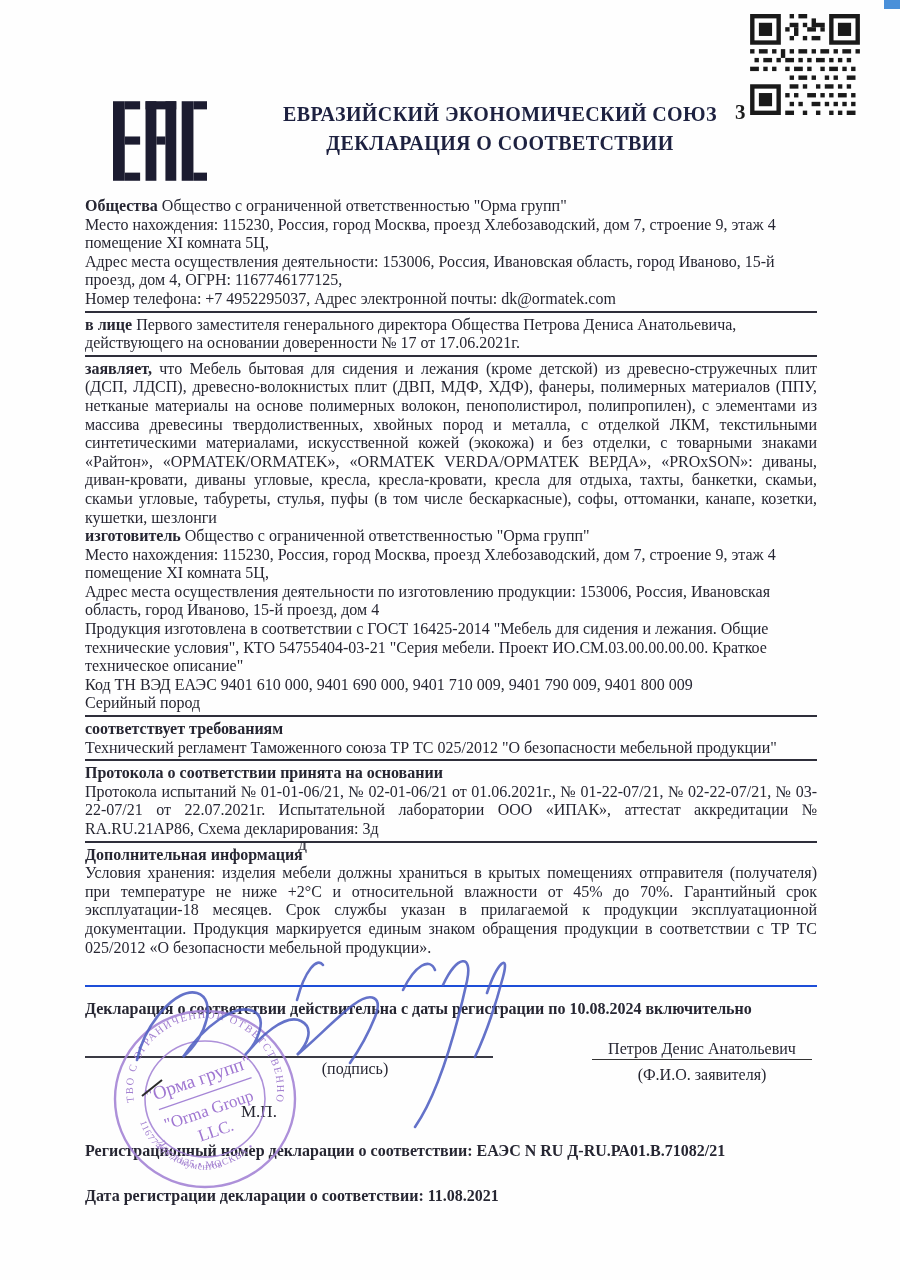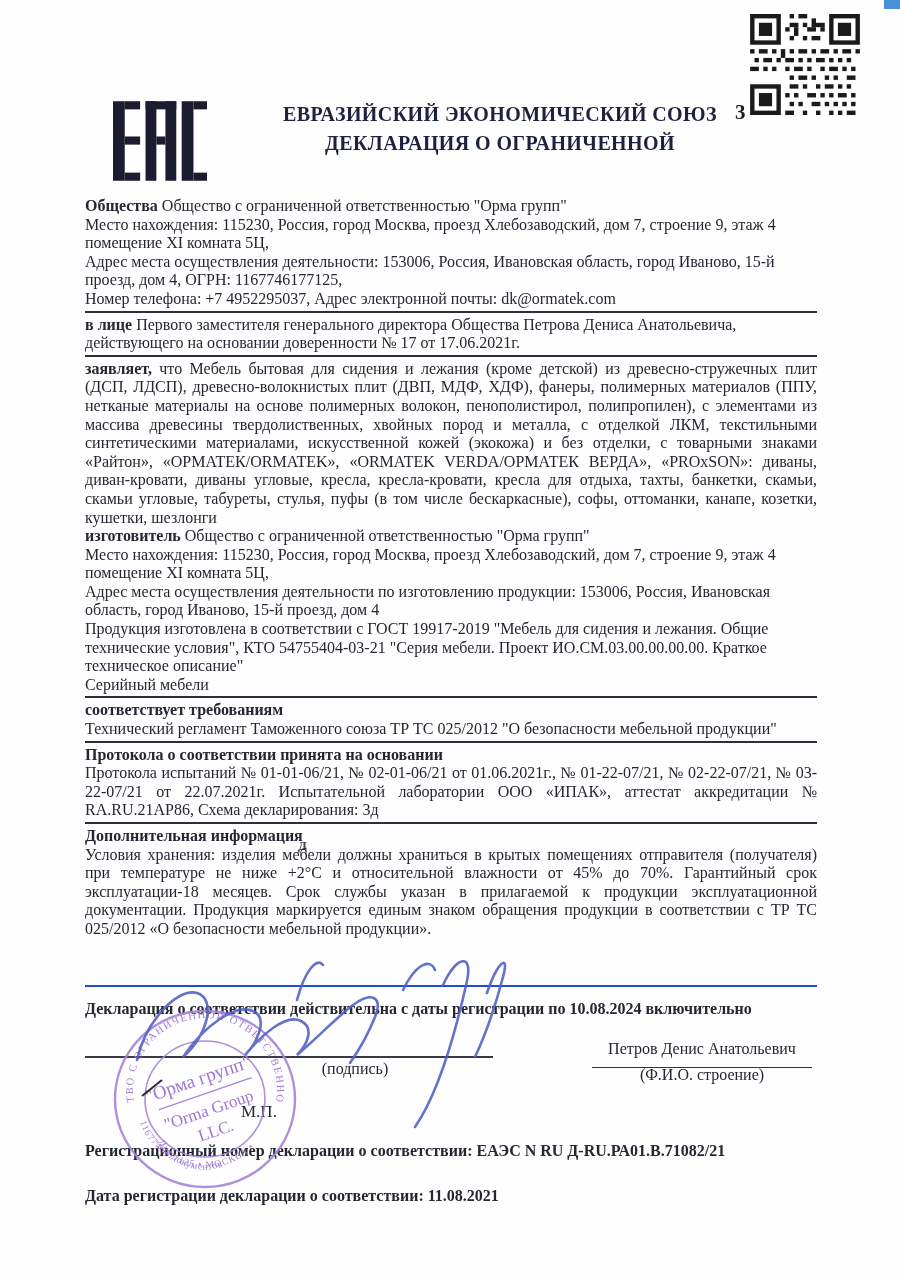--- a/index.html
+++ b/index.html
@@ -21,21 +21,21 @@
   .sec{border-bottom:2px solid #2e2e3a;padding-bottom:2px;margin-bottom:3px;}
   .sec.nb{border-bottom:none;padding-bottom:0;margin-bottom:8px;}
   .just{text-align:justify;}
   b{font-weight:bold;}
   
   .abs{position:absolute;font-size:16px;}
   .validity{left:85px;top:985px;width:732px;border-top:2px solid #1d4ed8;padding-top:13px;font-weight:bold;}
   .sig-line{left:85px;top:1056px;width:408px;height:0;border-top:2px solid #3a3a44;}
   .sig-caption{left:280px;top:1060px;width:150px;text-align:center;}
   .mp{left:241px;top:1102px;font-size:17px;}
-  .holder-name{left:592px;top:1040px;width:220px;text-align:center;border-bottom:1.5px solid #333;padding-bottom:9px;}
+  .holder-name{left:592px;top:1040px;width:220px;text-align:center;border-bottom:1.5px solid #333;padding-bottom:1px;}
   .holder-caption{left:592px;top:1066px;width:220px;text-align:center;}
   .reg-number{left:85px;top:1142px;font-weight:bold;font-size:16px;}
   .reg-date{left:85px;top:1187px;font-weight:bold;font-size:16px;}
   .overprint{left:298px;top:838px;font-size:13px;font-weight:bold;opacity:.85;}
   .stamp-svg{position:absolute;left:88px;top:1002px;z-index:3;pointer-events:none;}
   .sign-svg{position:absolute;left:85px;top:945px;z-index:4;pointer-events:none;}
 </style>
 </head>
 <body>
 
@@ -54,21 +54,21 @@
       <rect x="36" y="0" width="34" height="9"></rect>
         <rect x="48" y="39" width="10" height="9"></rect>
       <rect x="76" y="0" width="13" height="88"></rect>
         <rect x="89" y="0" width="15" height="9"></rect>
       <rect x="89" y="79" width="15" height="9"></rect>
     </g>
   </svg>
 
   <div class="title-wrap">
     <div class="title-line">ЕВРАЗИЙСКИЙ ЭКОНОМИЧЕСКИЙ СОЮЗ</div>
-    <div class="title-line">ДЕКЛАРАЦИЯ О ОГРАНИЧЕННОЙ</div>
+    <div class="title-line">ДЕКЛАРАЦИЯ О СООТВЕТСТВИИ</div>
   </div>
 
   <svg class="qr" width="110" height="101" viewBox="0 0 25 23">
     <g fill="#1a1a1a">
       <rect x="0" y="0" width="7" height="7"></rect>
         <rect x="18" y="0" width="7" height="7"></rect>
         <rect x="0" y="16" width="7" height="7"></rect>
       <rect x="1" y="1" width="5" height="5" fill="#fff"></rect>
         <rect x="19" y="1" width="5" height="5" fill="#fff"></rect>
         <rect x="1" y="17" width="5" height="5" fill="#fff"></rect>
@@ -172,24 +172,25 @@
 
     <div class="sec">
       <div class="just">
         <b>заявляет,</b> <span>что Мебель бытовая для сидения и лежания (кроме детской) из древесно-стружечных плит (ДСП, ЛДСП), древесно-волокнистых плит (ДВП, МДФ, ХДФ), фанеры, полимерных материалов (ППУ, нетканые материалы на основе полимерных волокон, пенополистирол, полипропилен), с элементами из массива древесины твердолиственных, хвойных пород и металла, с отделкой ЛКМ,  текстильными синтетическими материалами, искусственной кожей (экокожа) и без отделки, с товарными знаками «Райтон», «ОРМАТЕК/ORMATEK», «ORMATEK VERDA/ОРМАТЕК ВЕРДА», «PROxSON»: диваны, диван-кровати, диваны угловые, кресла, кресла-кровати, кресла для отдыха, тахты, банкетки, скамьи, скамьи угловые, табуреты, стулья, пуфы (в том числе бескаркасные), софы, оттоманки, канапе, козетки, кушетки, шезлонги</span>
       </div>
       <div><b>изготовитель</b> <span>Общество с ограниченной ответственностью "Орма групп"</span></div>
       <div>Место нахождения: 115230, Россия, город Москва, проезд Хлебозаводский, дом 7, строение 9, этаж 4</div>
       <div>помещение XI комната 5Ц,</div>
       <div>Адрес места осуществления деятельности по изготовлению продукции: 153006, Россия, Ивановская</div>
       <div>область, город Иваново, 15-й проезд, дом 4</div>
-      <div>Продукция изготовлена в соответствии с ГОСТ 19917-2019 "Мебель для сидения и лежания. Общие</div>
+      <div>Продукция изготовлена в соответствии с ГОСТ 16425-2014 "Мебель для сидения и лежания. Общие</div>
       <div>технические условия", КТО 54755404-03-21 "Серия мебели. Проект ИО.СМ.03.00.00.00.00. Краткое</div>
       <div>техническое описание"</div>
-      <div>Серийный мебели</div>
+      <div>Код ТН ВЭД ЕАЭС  9401 610 000, 9401 690 000, 9401 710 009, 9401 790 009, 9401 800 009</div>
+      <div>Серийный пород</div>
     </div>
 
     <div class="sec">
       <b>соответствует требованиям</b>
       <div>Технический регламент Таможенного союза ТР ТС 025/2012 "О безопасности мебельной продукции"</div>
     </div>
 
     <div class="sec">
       <b>Протокола о соответствии принята на основании</b>
       <div class="just">Протокола испытаний № 01-01-06/21, № 02-01-06/21 от 01.06.2021г., № 01-22-07/21, № 02-22-07/21, № 03-22-07/21  от  22.07.2021г.  Испытательной  лаборатории  ООО  «ИПАК»,  аттестат  аккредитации  № RA.RU.21АР86, Схема декларирования: 3д</div>
@@ -201,21 +202,21 @@
     </div>
   </div>
 
   <div class="abs overprint">Д</div>
 
   <div class="abs validity">Декларация о соответствии действительна с даты регистрации по  10.08.2024 включительно</div>
   <div class="abs sig-line"></div>
   <div class="abs sig-caption">(подпись)</div>
   <div class="abs mp">М.П.</div>
   <div class="abs holder-name">Петров Денис Анатольевич</div>
-  <div class="abs holder-caption">(Ф.И.О. строение)</div>
+  <div class="abs holder-caption">(Ф.И.О. заявителя)</div>
 
   <svg class="stamp-svg" width="240" height="205" viewBox="0 0 240 205">
     <g stroke="#a585d6" fill="none" opacity="0.9">
       <ellipse cx="117" cy="97" rx="90" ry="88" stroke-width="2.4"></ellipse>
       <ellipse cx="117" cy="97" rx="60" ry="58" stroke-width="1.6"></ellipse>
     </g>
     <path id="stampArcTop" d="M 46 100 A 72 72 0 1 1 188 100" fill="none"></path>
     <path id="stampArcBottom" d="M 52 120 A 68 66 0 0 0 182 118" fill="none"></path>
     <path id="stampArcInner" d="M 70 140 A 52 50 0 0 0 164 138" fill="none"></path>
     <text font-size="10.5" fill="#a27fd0" letter-spacing="1.5" font-family="Liberation Serif, serif">

